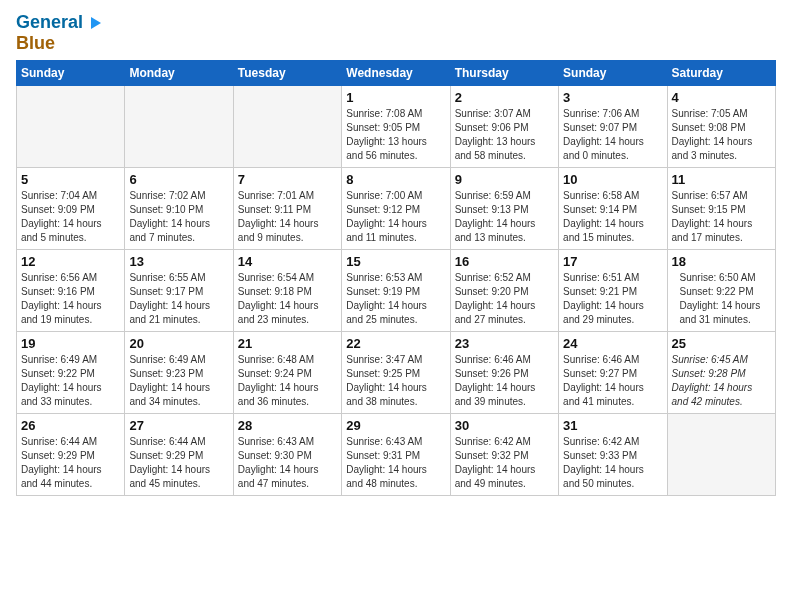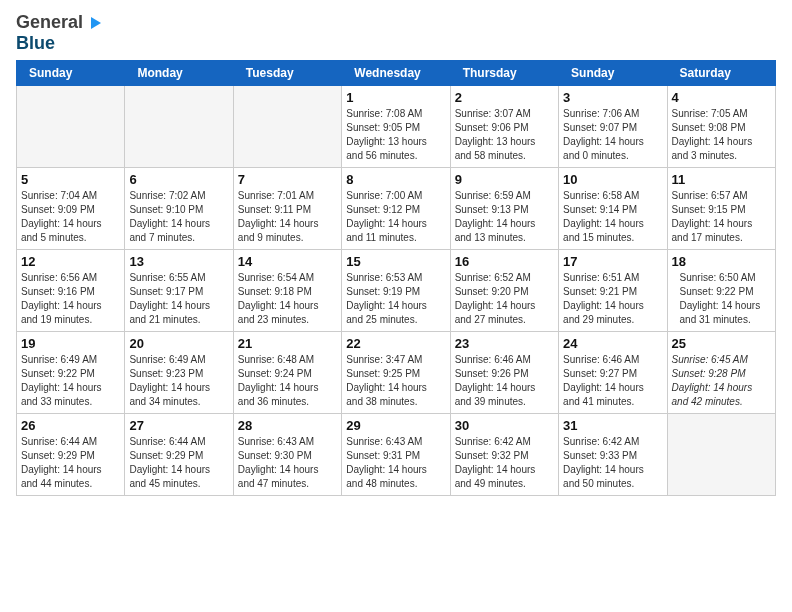--- a/index.html
+++ b/index.html
@@ -50,21 +50,21 @@
       width: 100%;
       border-collapse: collapse;
       table-layout: fixed;
       margin-top: 6px;
     }
     .calendar thead th {
       background: #1565c0;
       color: #fff;
       font-size: 12px;
       font-weight: bold;
-      padding: 5px 12px;
+      padding: 5px 4px;
       text-align: left;
       border: 1px solid #1565c0;
     }
     .calendar tbody td {
       border: 1px solid #ccc;
       vertical-align: top;
       padding: 4px 4px 4px 4px;
       font-size: 10.5px;
       color: #222;
       height: 82px;
@@ -86,27 +86,27 @@
       line-height: 1.4;
     }
   </style>
 </head>
 <body>
 
 <div class="page">
   <div class="header">
     <div class="logo">
       <div class="logo-line">
-        <span style="font-size:18px;font-weight:bold;color:#404040;">General</span>
+        <span style="font-size:18px;font-weight:bold;color:#0369a1;">General</span>
         <svg width="18" height="18" viewBox="0 0 18 18" style="margin-left:2px;">
           <polygon points="4,3 14,9 4,15" fill="#2196f3"></polygon>
         </svg>
       </div>
       <div class="logo-line">
-        <span style="font-size:18px;font-weight:bold;color:#0c4a6e;">Blue</span>
+        <span style="font-size:18px;font-weight:bold;color:#a16207;">Blue</span>
       </div>
     </div>
     <div class="title-block">
       <div class="month-title"></div>
       <div class="subtitle"></div>
     </div>
   </div>
 
   <table class="calendar">
     <thead>

